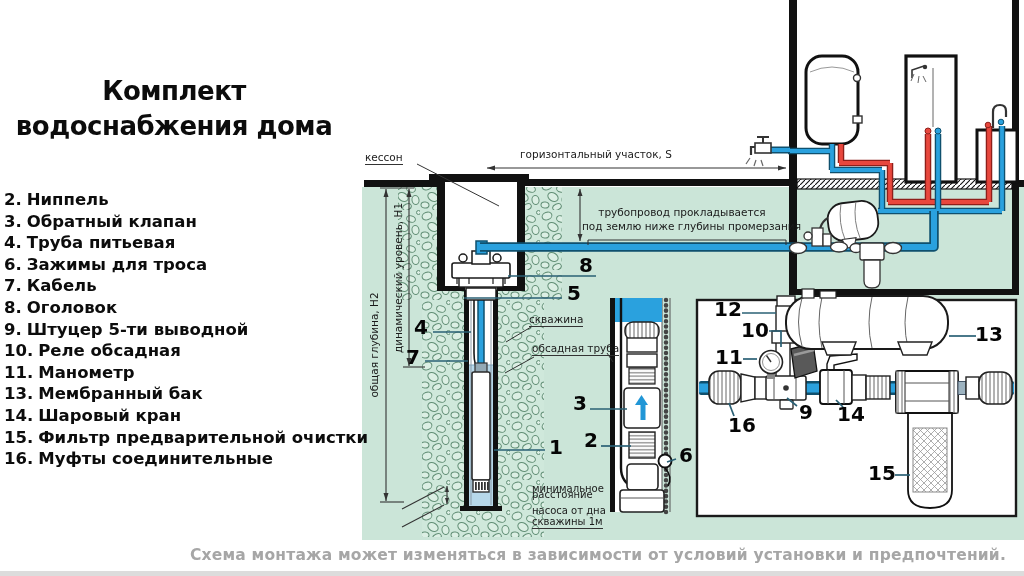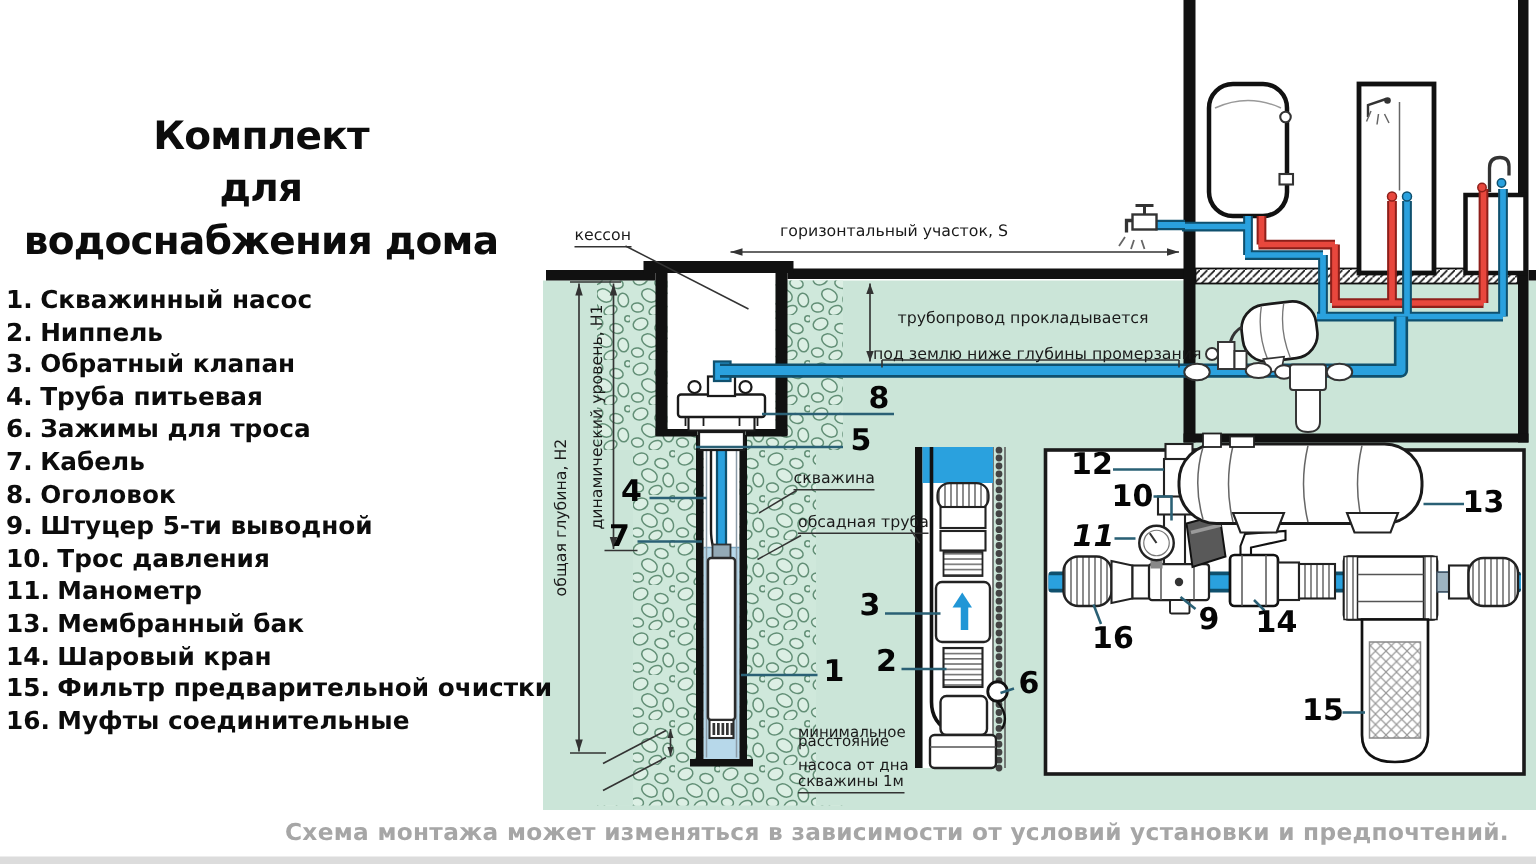--- a/index.html
+++ b/index.html
@@ -329,65 +329,63 @@
         <line x1="417" y1="164" x2="499" y2="206"></line>
         <line x1="531" y1="327" x2="506" y2="342"></line>
         <line x1="534" y1="357" x2="505" y2="373"></line>
         <line x1="607" y1="353" x2="613" y2="362"></line>
       </g>
     </g>
   </svg>
 
   <div class="abs title">
     <div>Комплект</div>
-    <div>для</div>
     <div>водоснабжения дома</div>
   </div>
 
   <ol class="abs legend">
-    <li><span class="n">1.</span><span>Скважинный насос</span></li>
     <li><span class="n">2.</span><span>Ниппель</span></li>
     <li><span class="n">3.</span><span>Обратный клапан</span></li>
     <li><span class="n">4.</span><span>Труба питьевая</span></li>
     <li><span class="n">6.</span><span>Зажимы для троса</span></li>
     <li><span class="n">7.</span><span>Кабель</span></li>
     <li><span class="n">8.</span><span>Оголовок</span></li>
     <li><span class="n">9.</span><span>Штуцер 5-ти выводной</span></li>
-    <li><span class="n">10.</span><span>Трос давления</span></li>
+    <li><span class="n">10.</span><span>Реле обсадная</span></li>
     <li><span class="n">11.</span><span>Манометр</span></li>
     <li><span class="n">13.</span><span>Мембранный бак</span></li>
     <li><span class="n">14.</span><span>Шаровый кран</span></li>
     <li><span class="n">15.</span><span>Фильтр предварительной очистки</span></li>
     <li><span class="n">16.</span><span>Муфты соединительные</span></li>
   </ol>
 
-  <div class="abs dlabel u" style="left:383px;top:151px;text-align:right;">кессон</div>
+  <div class="abs dlabel u" style="left:365px;top:151px;text-align:right;">кессон</div>
   <div class="abs dlabel ctr" style="left:520px;top:148px;width:152px;">горизонтальный участок, S</div>
   <div class="abs dlabel ctr" style="left:589px;top:206px;width:186px;">трубопровод прокладывается</div>
-  <div class="abs dlabel ctr" style="left:582px;top:220px;width:200px;margin-top:10px;">под землю ниже глубины промерзания</div>
+  <div class="abs dlabel ctr" style="left:582px;top:220px;width:200px;">под землю ниже глубины промерзания</div>
   <div class="abs dlabel rot" style="left:374px;top:345px;">общая глубина, Н2</div>
   <div class="abs dlabel rot" style="left:398px;top:278px;">динамический уровень, Н1</div>
   <div class="abs dlabel u" style="left:529px;top:313px;">скважина</div>
   <div class="abs dlabel u" style="left:532px;top:342px;">обсадная труба</div>
   <div class="abs minl" style="left:532px;top:483px;">минимальное</div>
   <div class="abs minl" style="left:532px;top:489px;">расстояние</div>
   <div class="abs minl" style="left:532px;top:505px;">насоса от дна</div>
   <div class="abs minl u" style="left:532px;top:516px;">скважины 1м</div>
 
   <div class="abs num cc" style="left:556px;top:447px;">1</div>
   <div class="abs num cc" style="left:591px;top:440px;">2</div>
   <div class="abs num cc" style="left:580px;top:403px;">3</div>
   <div class="abs num cc" style="left:421px;top:327px;">4</div>
   <div class="abs num cc" style="left:574px;top:293px;">5</div>
   <div class="abs num cc" style="left:686px;top:455px;">6</div>
   <div class="abs num cc" style="left:413px;top:357px;">7</div>
   <div class="abs num cc" style="left:586px;top:265px;">8</div>
   <div class="abs num cc" style="left:806px;top:412px;">9</div>
   <div class="abs num cc" style="left:755px;top:330px;">10</div>
-  <div class="abs num cc" style="left:729px;top:357px;font-style:italic;">11</div>
+  <div class="abs num cc" style="left:729px;top:357px;">11</div>
   <div class="abs num cc" style="left:728px;top:309px;">12</div>
   <div class="abs num cc" style="left:989px;top:334px;">13</div>
   <div class="abs num cc" style="left:851px;top:414px;">14</div>
   <div class="abs num cc" style="left:882px;top:473px;">15</div>
   <div class="abs num cc" style="left:742px;top:425px;">16</div>
 
   <div class="abs caption">Схема монтажа может изменяться в зависимости от условий установки и предпочтений.</div>
   <div class="abs botbar"></div>
 </div>
 

